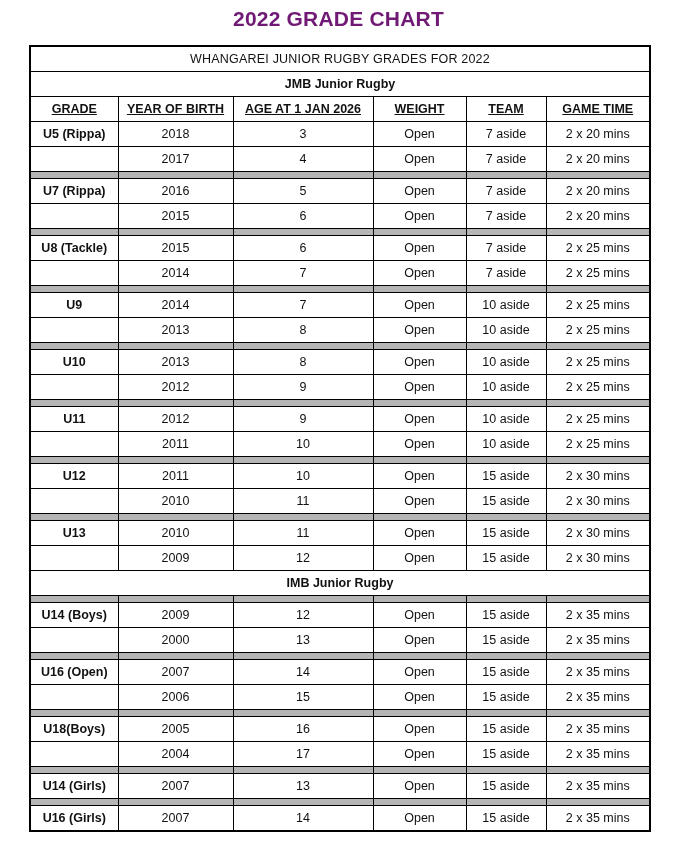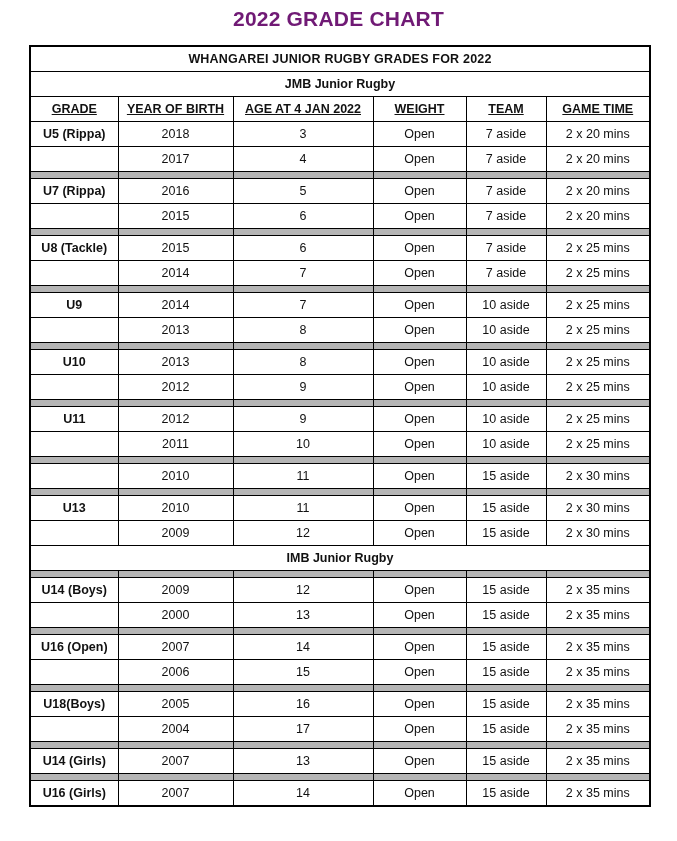--- a/index.html
+++ b/index.html
@@ -59,21 +59,21 @@
   
   col.c-grade    { width: 88px; }
   col.c-year     { width: 115px; }
   col.c-age      { width: 140px; }
   col.c-weight   { width: 93px; }
   col.c-team     { width: 80px; }
   col.c-time     { width: 104px; }
 
   td.banner {
     font-size: 14.5px;
-    font-weight: bold;
+    font-weight: normal;
     letter-spacing: 0.2px;
     height: 27px;
     color: #000000;
   }
   td.section-head {
     font-size: 13.5px;
     font-weight: bold;
     height: 25px;
     color: #000000;
     margin-top: 25px;
@@ -125,21 +125,21 @@
     <tbody id="table-body">
         <tr>
           <td class="banner" colspan="6">WHANGAREI JUNIOR RUGBY GRADES FOR 2022</td>
         </tr>
         <tr>
           <td class="section-head" colspan="6">JMB Junior Rugby</td>
         </tr>
         <tr>
           <td class="col-head"><span class="u">GRADE</span></td>
           <td class="col-head"><span class="u">YEAR OF BIRTH</span></td>
-          <td class="col-head"><span class="u">AGE AT 4 JAN 2022</span></td>
+          <td class="col-head"><span class="u">AGE AT 1 JAN 2026</span></td>
           <td class="col-head"><span class="u">WEIGHT</span></td>
           <td class="col-head"><span class="u">TEAM</span></td>
           <td class="col-head"><span class="u">GAME TIME</span></td>
         </tr>
         <tr>
           <td class="grade-cell">U5 (Rippa)</td>
           <td>2018</td>
           <td>3</td>
           <td>Open</td>
           <td>7 aside</td>
@@ -275,20 +275,28 @@
         </tr>
         <tr class="sep">
           <td class="sep-left"></td>
           <td class=""></td>
           <td class=""></td>
           <td class=""></td>
           <td class=""></td>
           <td class=""></td>
         </tr>
         <tr>
+          <td class="grade-cell">U12</td>
+          <td>2011</td>
+          <td>10</td>
+          <td>Open</td>
+          <td>15 aside</td>
+          <td>2 x 30 mins</td>
+        </tr>
+        <tr>
           <td class="grade-cell"></td>
           <td>2010</td>
           <td>11</td>
           <td>Open</td>
           <td>15 aside</td>
           <td>2 x 30 mins</td>
         </tr>
         <tr class="sep">
           <td class="sep-left"></td>
           <td class=""></td>

